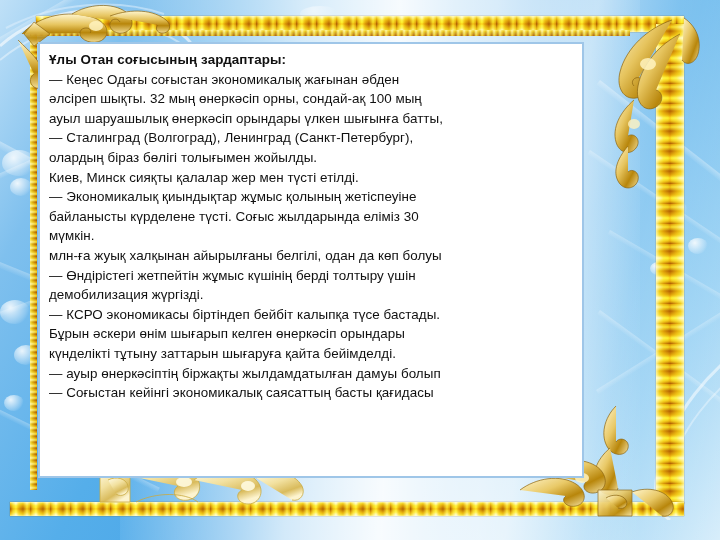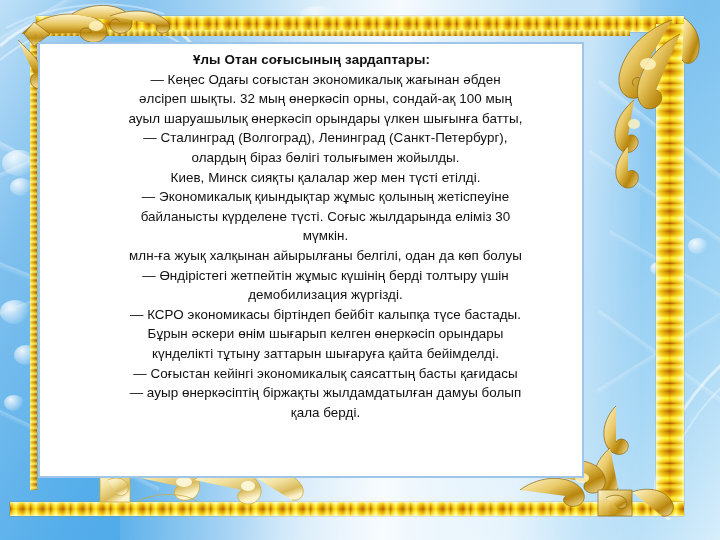--- a/index.html
+++ b/index.html
@@ -9,21 +9,20 @@
     overflow: hidden;
     font-family: "Liberation Sans", sans-serif;
   }
 
   #slide {
     position: relative;
     width: 720px;
     height: 540px;
     overflow: hidden;
     background: #f97316;
-    text-align: center;
   }
 
   
   .bg-base {
     position: absolute; inset: 0;
     background:
       linear-gradient(118deg, #bfe0f7 0%, #7fc0ee 14%, #55aeea 34%, #4aa6e8 52%, #62b5ec 70%, #9ad2f4 86%, #d8eefb 100%);
   }
   .bg-white-right {
     position: absolute;
@@ -103,21 +102,20 @@
     line-height: 19.6px;
     letter-spacing: 0.1px;
     white-space: nowrap;
   }
   .body-line {
     font-size: 13.4px;
     color: #101010;
     line-height: 19.6px;
     letter-spacing: 0.05px;
     white-space: nowrap;
-    margin-left: 28px;
   }
 </style>
 </head>
 <body>
 
 <div id="slide">
 
   <div class="bg-base"></div>
 
   <div class="streak" style="left:-40px; top:120px; width:260px; height:7px; transform:rotate(28deg); opacity:.65;"></div>
@@ -259,18 +257,17 @@
     <div class="body-line">Киев, Минск сияқты қалалар жер мен түсті етілді.</div>
     <div class="body-line">— Экономикалық қиындықтар жұмыс қолының жетіспеуіне</div>
     <div class="body-line">байланысты күрделене түсті. Соғыс жылдарында еліміз 30</div>
     <div class="body-line">мүмкін.</div>
     <div class="body-line">млн-ға жуық халқынан айырылғаны белгілі, одан да көп болуы</div>
     <div class="body-line">— Өндірістегі жетпейтін жұмыс күшінің берді толтыру үшін</div>
     <div class="body-line">демобилизация жүргізді.</div>
     <div class="body-line">— КСРО экономикасы біртіндеп бейбіт калыпқа түсе бастады.</div>
     <div class="body-line">Бұрын әскери өнім шығарып келген өнеркәсіп орындары</div>
     <div class="body-line">күнделікті тұтыну заттарын шығаруға қайта бейімделді.</div>
+    <div class="body-line">— ауыр өнеркәсіптің біржақты жылдамдатылған дамуы болып</div>
     <div class="body-line">— Соғыстан кейінгі экономикалық саясаттың басты қағидасы</div>
-    <div class="body-line">— ауыр өнеркәсіптің біржақты жылдамдатылған дамуы болып</div>
-    <div class="body-line">қала берді.</div>
   </div>
 
 </div>
 
 </body></html>

